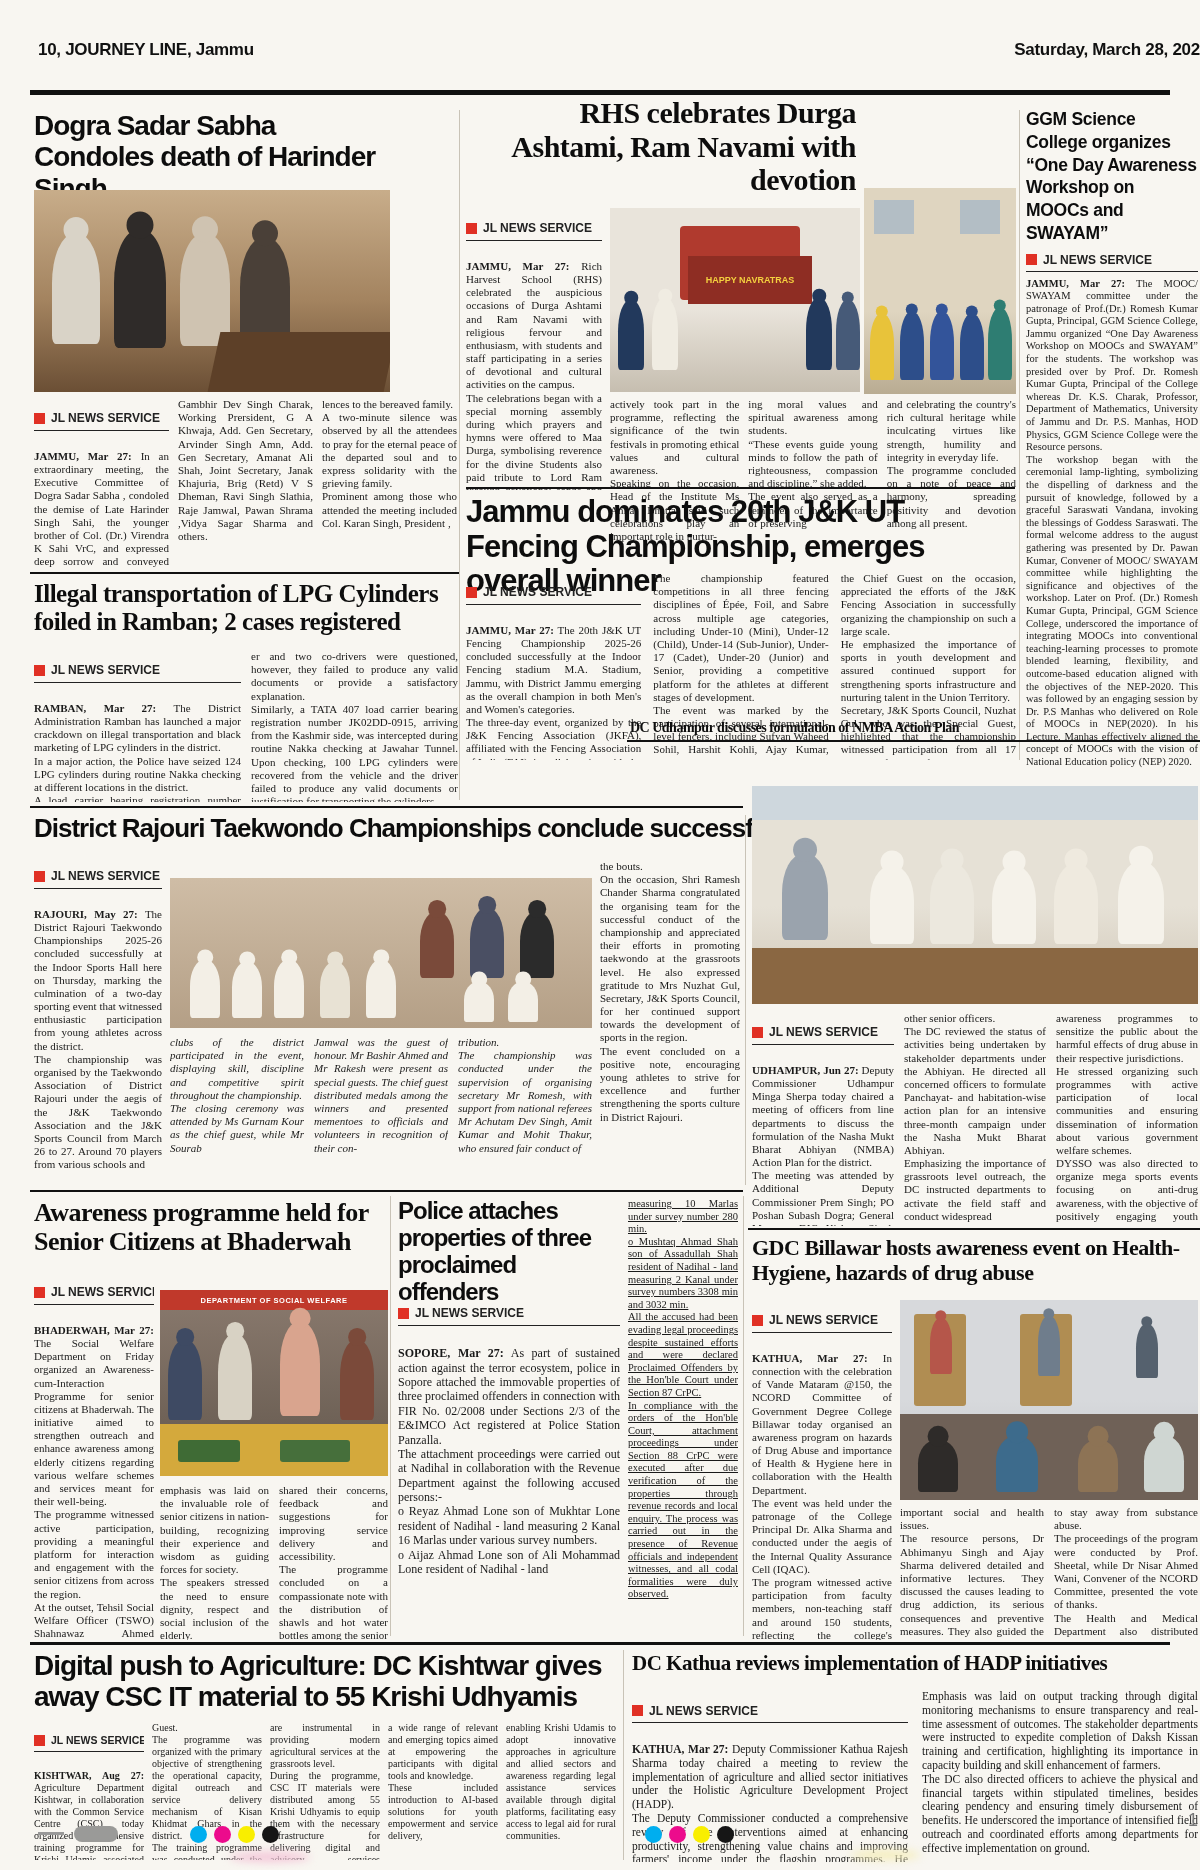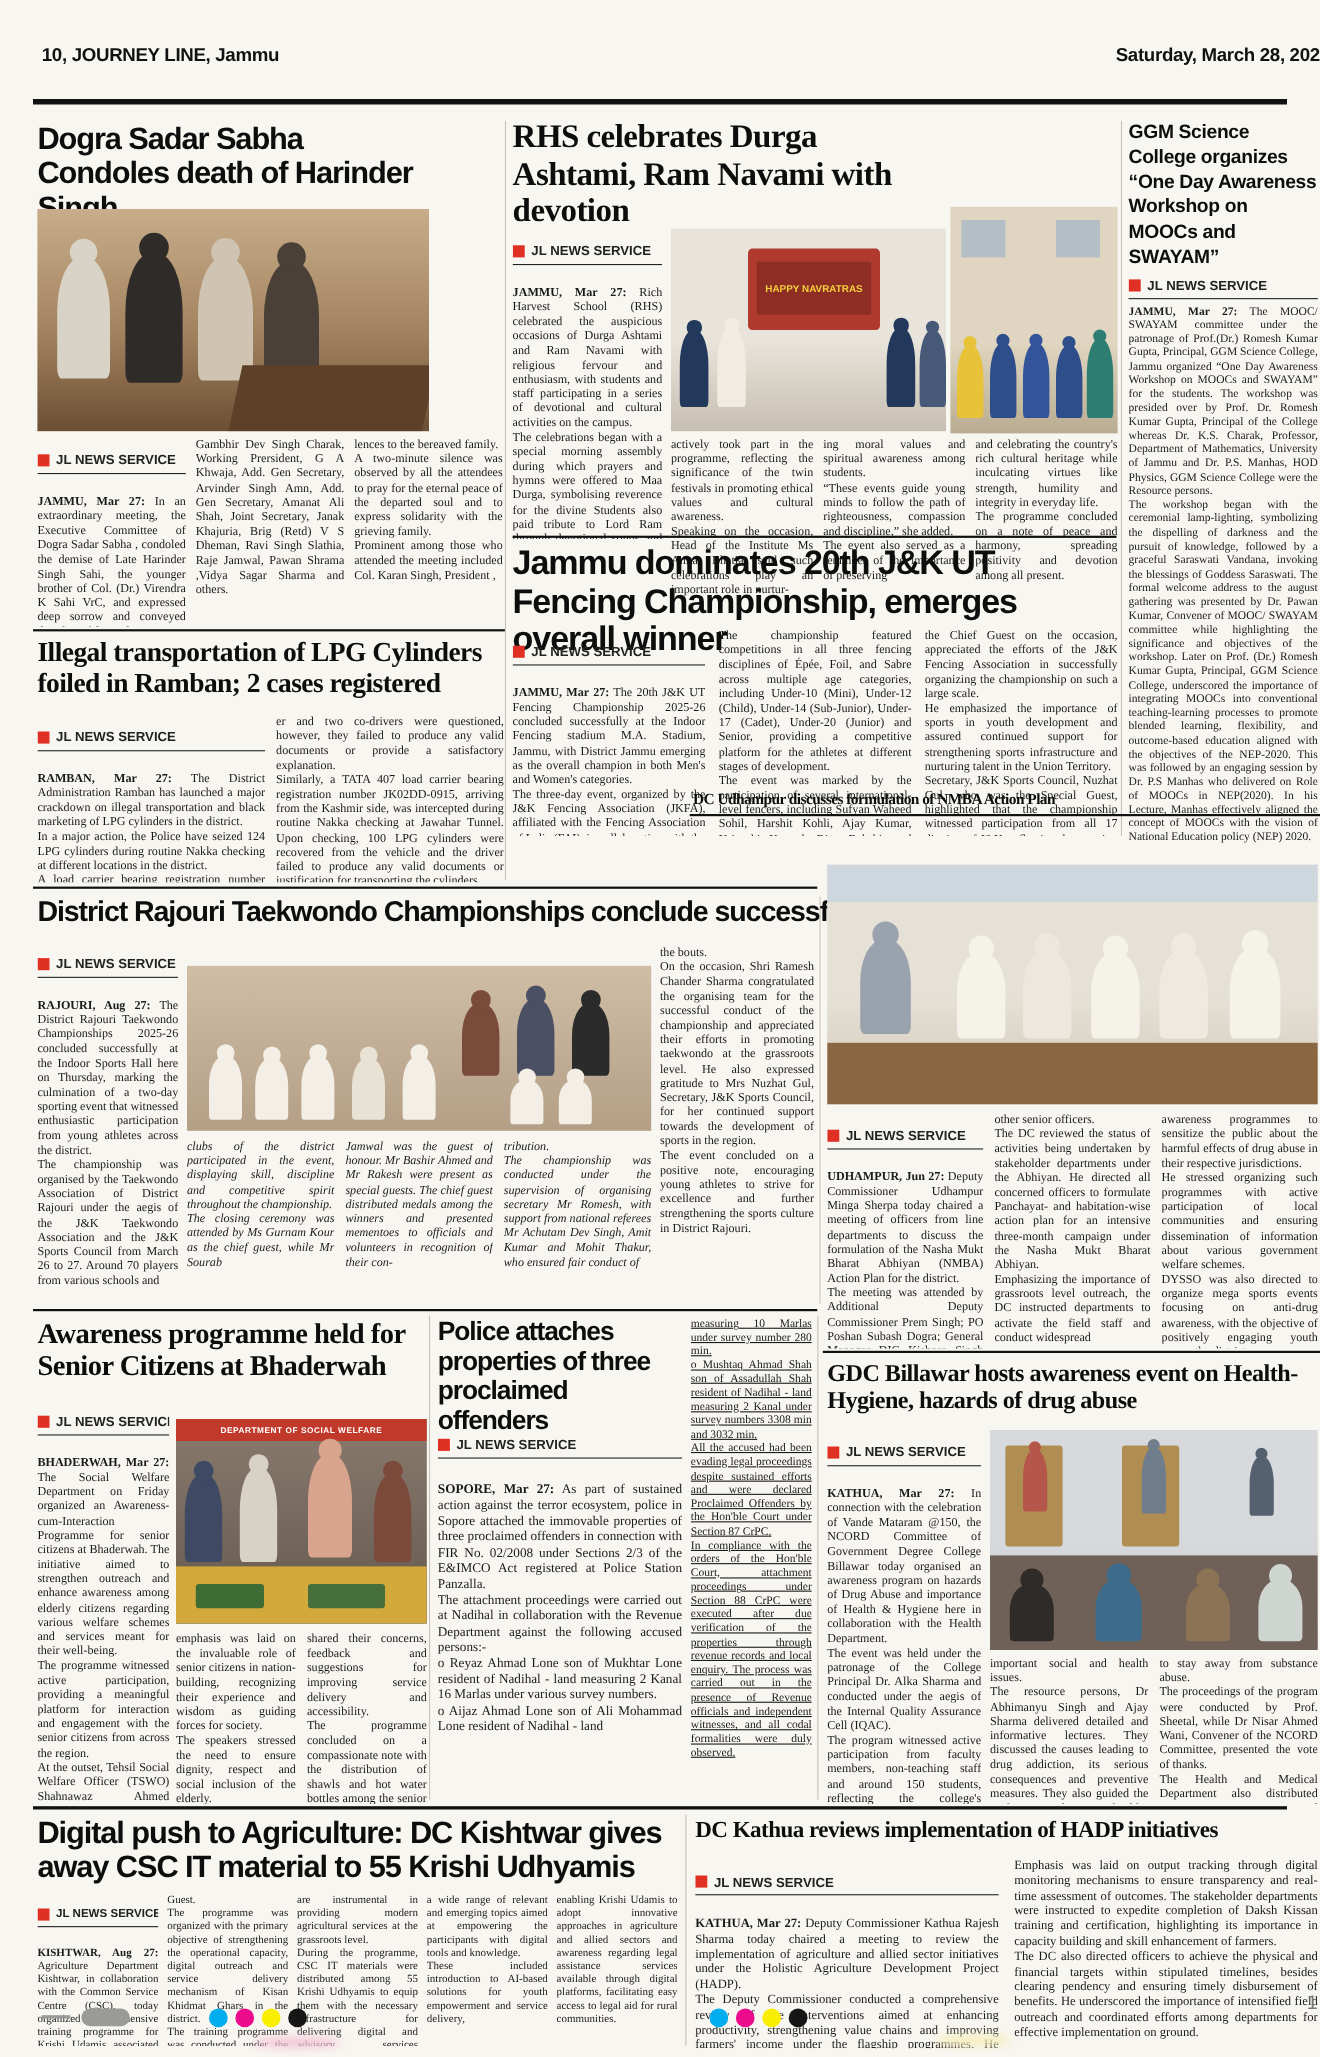--- a/index.html
+++ b/index.html
@@ -84,35 +84,35 @@
         </div>
       <span class="dl">RAMBAN, Mar 27:</span> <span>The District Administration Ramban has launched a major crackdown on illegal transportation and black marketing of LPG cylinders in the district.
 In a major action, the Police have seized 124 LPG cylinders during routine Nakka checking at different locations in the district.
 A load carrier bearing registration number JK03Q-7873, coming from Nowgam was stopped for inspection. During checking, 24 LPG cylinders were found loaded inside the vehicle. The driv-</span>
     </div>
     <div class="bcol" style="width:207px;">er and two co-drivers were questioned, however, they failed to produce any valid documents or provide a satisfactory explanation.
 Similarly, a TATA 407 load carrier bearing registration number JK02DD-0915, arriving from the Kashmir side, was intercepted during routine Nakka checking at Jawahar Tunnel. Upon checking, 100 LPG cylinders were recovered from the vehicle and the driver failed to produce any valid documents or justification for transporting the cylinders.
 The accused were booked under Section 3/7 of the Essential Commodities Act.</div>
   </div>
 
-  <div class="hl serif" style="left:466px;top:108px;width:390px;font-size:30px;">RHS celebrates Durga Ashtami, Ram Navami with devotion</div>
+  <div class="hl serif" style="left:466px;top:96px;width:390px;font-size:30px;text-align:right;">RHS celebrates Durga Ashtami, Ram Navami with devotion</div>
 
   <div class="abs bcol" style="left:466px;top:208px;width:136px;height:282px;">
     <div class="byline">
         <span class="sq"></span>
         <span>JL NEWS SERVICE</span>
       </div>
     <span class="dl">JAMMU, Mar 27:</span> <span>Rich Harvest School (RHS) celebrated the auspicious occasions of Durga Ashtami and Ram Navami with religious fervour and enthusiasm, with students and staff participating in a series of devotional and cultural activities on the campus.
 The celebrations began with a special morning assembly during which prayers and hymns were offered to Maa Durga, symbolising reverence for the divine Students also paid tribute to Lord Ram through devotional songs and presentations, highlighting his ideals of truth, righteousness and duty.
 The school premises witnessed a spiritually charged atmosphere as students and teachers</span>
   </div>
 
   <div class="ph" style="left:610px;top:208px;width:250px;height:184px;background:linear-gradient(#e9e4db 55%,#c6beb0);">
     <div class="abs" style="left:70px;top:18px;width:120px;height:74px;background:#b03a2e;border-radius:4px;"></div>
-    <div class="banner" style="left:78px;top:30px;width:104px;height:48px;background:#8e2d23;color:#f4d03f;font-size:9px;line-height:1.2;">HAPPY NAVRATRAS</div>
+    <div class="banner" style="left:78px;top:48px;width:124px;height:48px;background:#8e2d23;color:#f4d03f;font-size:9px;line-height:1.2;">HAPPY NAVRATRAS</div>
     <div class="p" style="left:8px;bottom:22px;width:26px;height:70px;background:#22395c;"></div>
     <div class="p" style="left:42px;bottom:22px;width:26px;height:72px;background:#f0ece2;"></div>
     <div class="p" style="left:196px;bottom:22px;width:26px;height:72px;background:#22395c;"></div>
     <div class="p" style="left:226px;bottom:22px;width:24px;height:70px;background:#465a78;"></div>
   </div>
 
   <div class="cols" style="left:610px;top:398px;width:406px;height:158px;gap:9px;">
     <div class="bcol" style="width:130px;">actively took part in the programme, reflecting the significance of the twin festivals in promoting ethical values and cultural awareness.
 Speaking on the occasion, Head of the Institute Ms Anita Bhatia said such celebrations play an important role in nurtur-</div>
     <div class="bcol" style="width:130px;">ing moral values and spiritual awareness among students.
@@ -162,21 +162,21 @@
   </div>
 
   <div class="rule" style="left:30px;top:806px;width:713px;height:2px;"></div>
   <div class="hl sans" style="left:34px;top:814px;width:708px;font-size:26px;white-space:nowrap;">District Rajouri Taekwondo Championships conclude successfully</div>
 
   <div class="abs bcol" style="left:34px;top:856px;width:128px;height:330px;">
     <div class="byline">
         <span class="sq"></span>
         <span>JL NEWS SERVICE</span>
       </div>
-    <span class="dl">RAJOURI, Aug 27:</span> <span>The District Rajouri Taekwondo Championships 2025-26 concluded successfully at the Indoor Sports Hall here on Thursday, marking the culmination of a two-day sporting event that witnessed enthusiastic participation from young athletes across the district.
+    <span class="dl">RAJOURI, May 27:</span> <span>The District Rajouri Taekwondo Championships 2025-26 concluded successfully at the Indoor Sports Hall here on Thursday, marking the culmination of a two-day sporting event that witnessed enthusiastic participation from young athletes across the district.
 The championship was organised by the Taekwondo Association of District Rajouri under the aegis of the J&amp;K Taekwondo Association and the J&amp;K Sports Council from March 26 to 27. Around 70 players from various schools and</span>
   </div>
 
   <div class="ph" style="left:170px;top:878px;width:422px;height:150px;background:linear-gradient(#cfbda6,#b49f86);">
     <div class="p" style="left:20px;bottom:10px;width:30px;height:58px;background:#f3efe6;"></div>
     <div class="p" style="left:62px;bottom:10px;width:30px;height:56px;background:#f3efe6;"></div>
     <div class="p" style="left:104px;bottom:10px;width:30px;height:58px;background:#f3efe6;"></div>
     <div class="p" style="left:150px;bottom:10px;width:30px;height:56px;background:#e8e2d4;"></div>
     <div class="p" style="left:196px;bottom:10px;width:30px;height:58px;background:#f3efe6;"></div>
     <div class="p" style="left:250px;bottom:50px;width:34px;height:66px;background:#7a4a3a;"></div>

